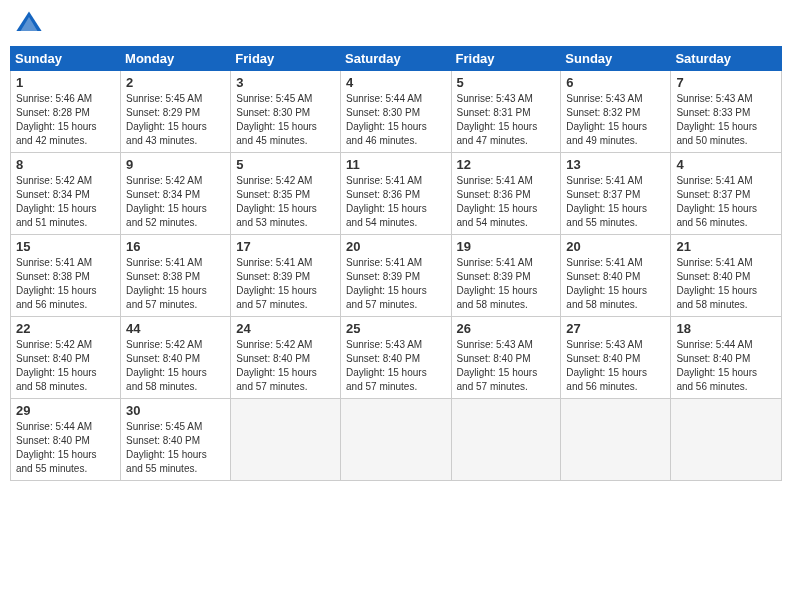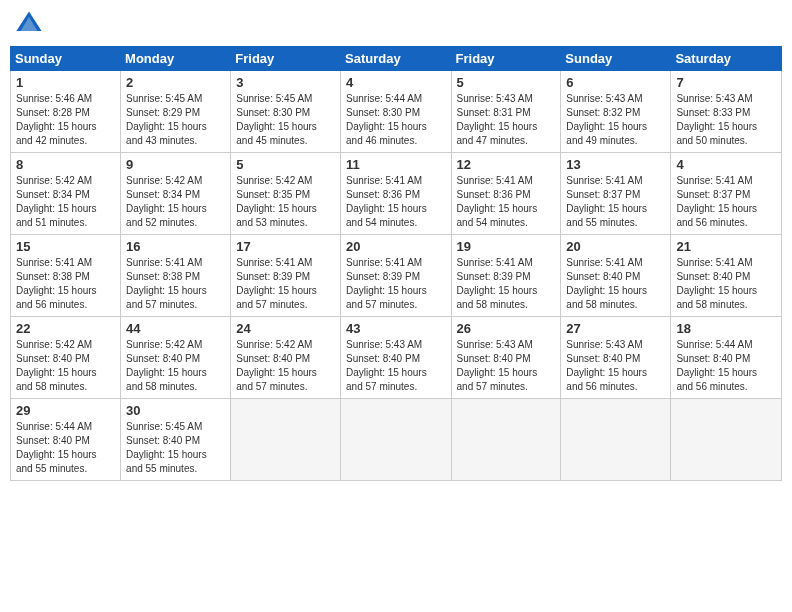--- a/index.html
+++ b/index.html
@@ -217,21 +217,21 @@
         </td>
         <td>
           <span class="day-num">44</span>
           <div class="day-info">Sunrise: 5:42 AM<br>Sunset: 8:40 PM<br>Daylight: 15 hours and 58 minutes.</div>
         </td>
         <td>
           <span class="day-num">24</span>
           <div class="day-info">Sunrise: 5:42 AM<br>Sunset: 8:40 PM<br>Daylight: 15 hours and 57 minutes.</div>
         </td>
         <td>
-          <span class="day-num">43</span>
+          <span class="day-num">25</span>
           <div class="day-info">Sunrise: 5:43 AM<br>Sunset: 8:40 PM<br>Daylight: 15 hours and 57 minutes.</div>
         </td>
         <td>
           <span class="day-num">26</span>
           <div class="day-info">Sunrise: 5:43 AM<br>Sunset: 8:40 PM<br>Daylight: 15 hours and 57 minutes.</div>
         </td>
         <td>
           <span class="day-num">27</span>
           <div class="day-info">Sunrise: 5:43 AM<br>Sunset: 8:40 PM<br>Daylight: 15 hours and 56 minutes.</div>
         </td>

